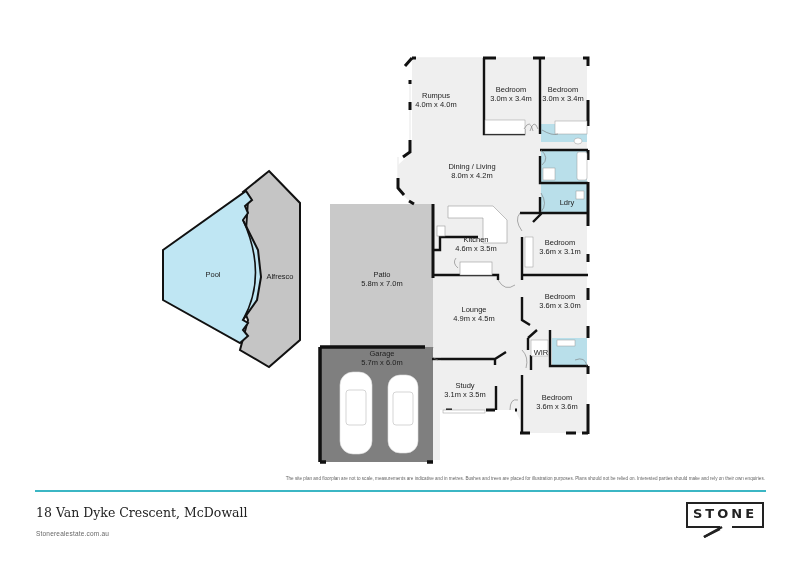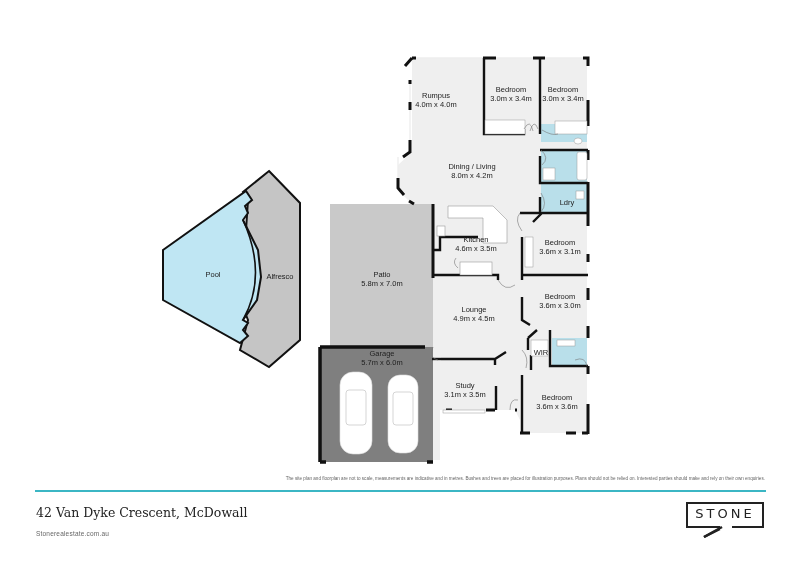--- a/index.html
+++ b/index.html
@@ -5,21 +5,21 @@
   html, body { margin:0; padding:0; background:#ffffff; }
   body { width:800px; height:565px; position:relative; overflow:hidden; font-family:"Liberation Sans", sans-serif; }
   #plan { position:absolute; left:0; top:0; width:800px; height:480px; }
   .room-label { font-family:"Liberation Sans", sans-serif; font-size:7.5px; fill:#222; text-anchor:middle; }
   .disclaimer { position:absolute; left:0; top:476px; width:765px; text-align:right; font-size:4.6px; color:#666; font-family:"Liberation Sans", sans-serif; white-space:nowrap; }
   .rule { position:absolute; left:35px; top:490px; width:731px; height:2px; background:#3bb6c4; }
   .address { position:absolute; left:36px; top:505px; font-family:"DejaVu Serif", serif; font-size:12.5px; color:#222; }
   .website { position:absolute; left:36px; top:530px; font-family:"Liberation Sans", sans-serif; font-size:6.5px; color:#666; letter-spacing:0.2px; }
   .logo { position:absolute; left:686px; top:502px; width:80px; height:40px; }
   .logo-box { position:absolute; left:0; top:0; width:78px; height:26px; border:2.5px solid #222; box-sizing:border-box; background:#fff; }
-  .logo-text { position:absolute; left:0; top:4px; width:78px; text-align:center; font-family:"DejaVu Sans", sans-serif; font-weight:normal; font-size:13px; letter-spacing:3px; color:#222; }
+  .logo-text { position:absolute; left:0; top:4px; width:78px; text-align:center; font-family:"DejaVu Sans", sans-serif; font-weight:bold; font-size:13px; letter-spacing:3px; color:#222; }
 </style>
 </head>
 <body>
 
 <svg id="plan" viewBox="0 0 800 480" xmlns="http://www.w3.org/2000/svg">
 
   <polygon points="269,171 300,203 300,340 269,367 240,350 248,320 244,310 248,300 242,290 248,200 243,192" fill="#c5c5c5" stroke="#111" stroke-width="2"></polygon>
 
   <polygon points="163,250 246,191 252,200 245,206 248,213 243,220 258,250 261,277 257,300 243,320 248,323 243,330 248,336 240,343 163,300" fill="#bfe6f3" stroke="#111" stroke-width="2"></polygon>
   <path d="M243,220 Q268,275 243,320" fill="none" stroke="#111" stroke-width="1.6"></path>
@@ -146,21 +146,21 @@
     <text class="room-label" x="382" y="286">5.8m x 7.0m</text>
     <text class="room-label" x="382" y="356">Garage</text>
     <text class="room-label" x="382" y="365">5.7m x 6.0m</text>
     <text class="room-label" x="213" y="277">Pool</text>
     <text class="room-label" x="280" y="279">Alfresco</text>
   </g>
 </svg>
 
 <div class="disclaimer">The site plan and floorplan are not to scale, measurements are indicative and in metres. Bushes and trees are placed for illustration purposes. Plans should not be relied on. Interested parties should make and rely on their own enquiries.</div>
 <div class="rule"></div>
-<div class="address">42 Van Dyke Crescent, McDowall</div>
+<div class="address">18 Van Dyke Crescent, McDowall</div>
 <div class="website">Stonerealestate.com.au</div>
 
 <div class="logo">
   <div class="logo-box"></div>
   <div class="logo-text">STONE</div>
   <svg style="position:absolute;left:0;top:0;" width="80" height="40">
     <path d="M18,35 L36,26 L44,26" stroke="#222" stroke-width="2.5" fill="none"></path>
     <rect x="34" y="24" width="12" height="4" fill="#fff"></rect>
     <path d="M18,35 L36,25" stroke="#222" stroke-width="2.5" fill="none"></path>
   </svg>

